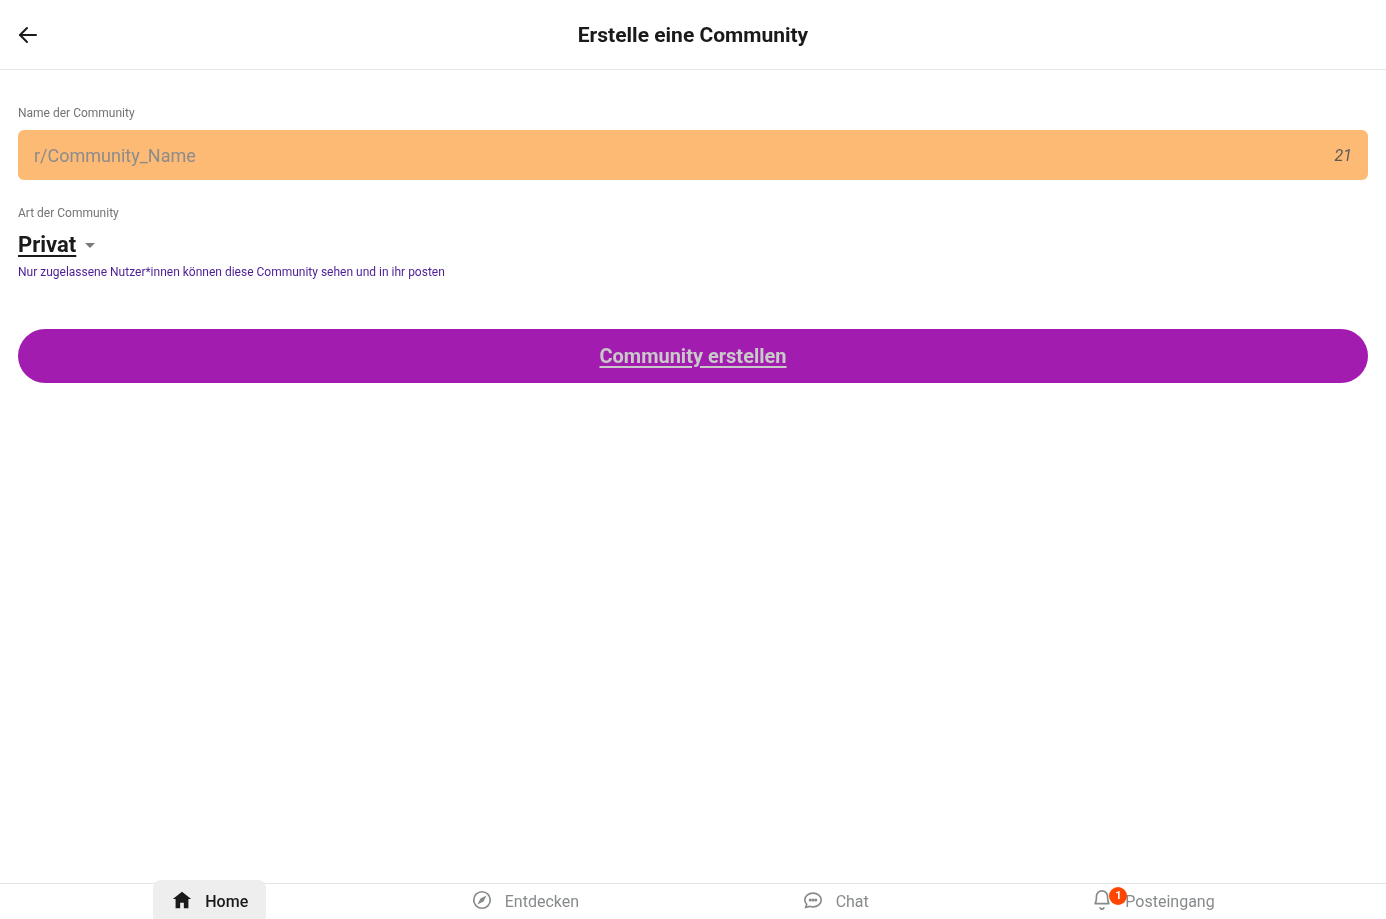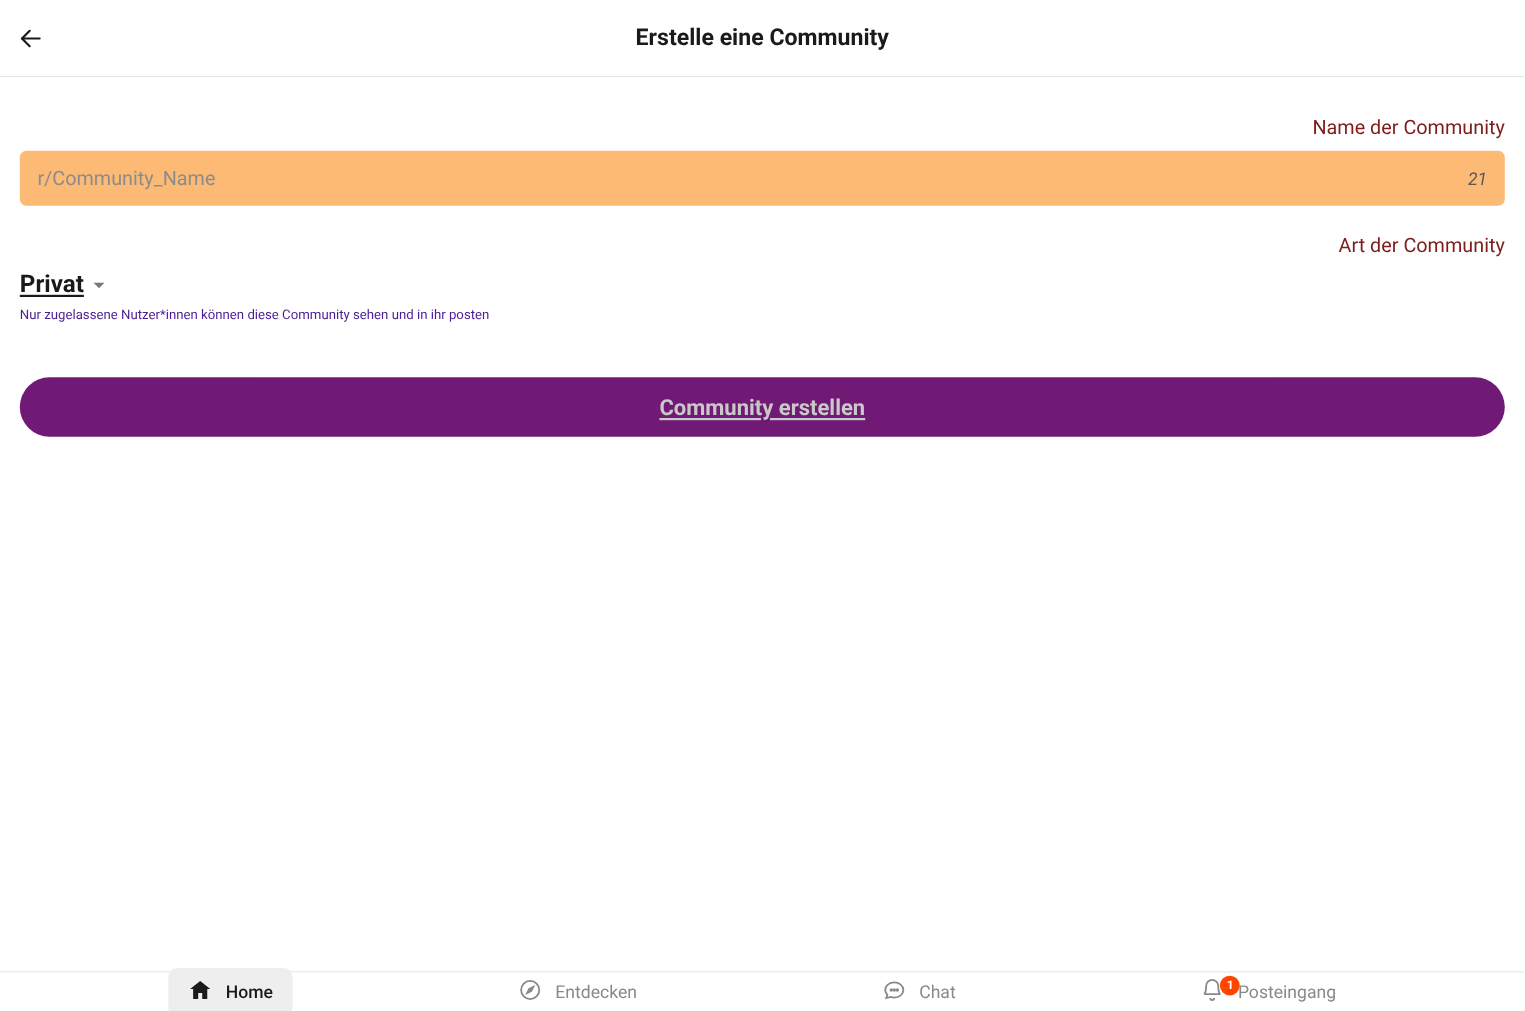--- a/index.html
+++ b/index.html
@@ -46,24 +46,23 @@
     .header-title {
       font-size: 21px;
       font-weight: 700;
     }
     
     .content {
       flex: 1;
       padding: 36px 18px 0 18px;
     }
     .field-label {
-      font-size: 18px;
-      color: #7f1d1d;
+      font-size: 12px;
+      color: #737373;
       margin-bottom: 10px;
-      text-align: right;
     }
     .name-input-wrap {
       display: flex;
       align-items: center;
       background: #fdba74;
       border-radius: 6px;
       height: 50px;
       padding: 0 16px;
     }
     .name-input-wrap input {
@@ -132,21 +131,21 @@
       width: 28px;
       height: 28px;
       background: #ffffff;
       border-radius: 50%;
       box-shadow: 0 1px 2px rgba(0,0,0,0.15);
     }
     .create-btn {
       margin-top: 50px;
       width: 100%;
       height: 54px;
-      background: #701a75;
+      background: #a21caf;
       border: none;
       border-radius: 27px;
       display: flex;
       align-items: center;
       justify-content: center;
       cursor: pointer;
     }
     .create-btn span {
       font-size: 20px;
       font-weight: 700;

